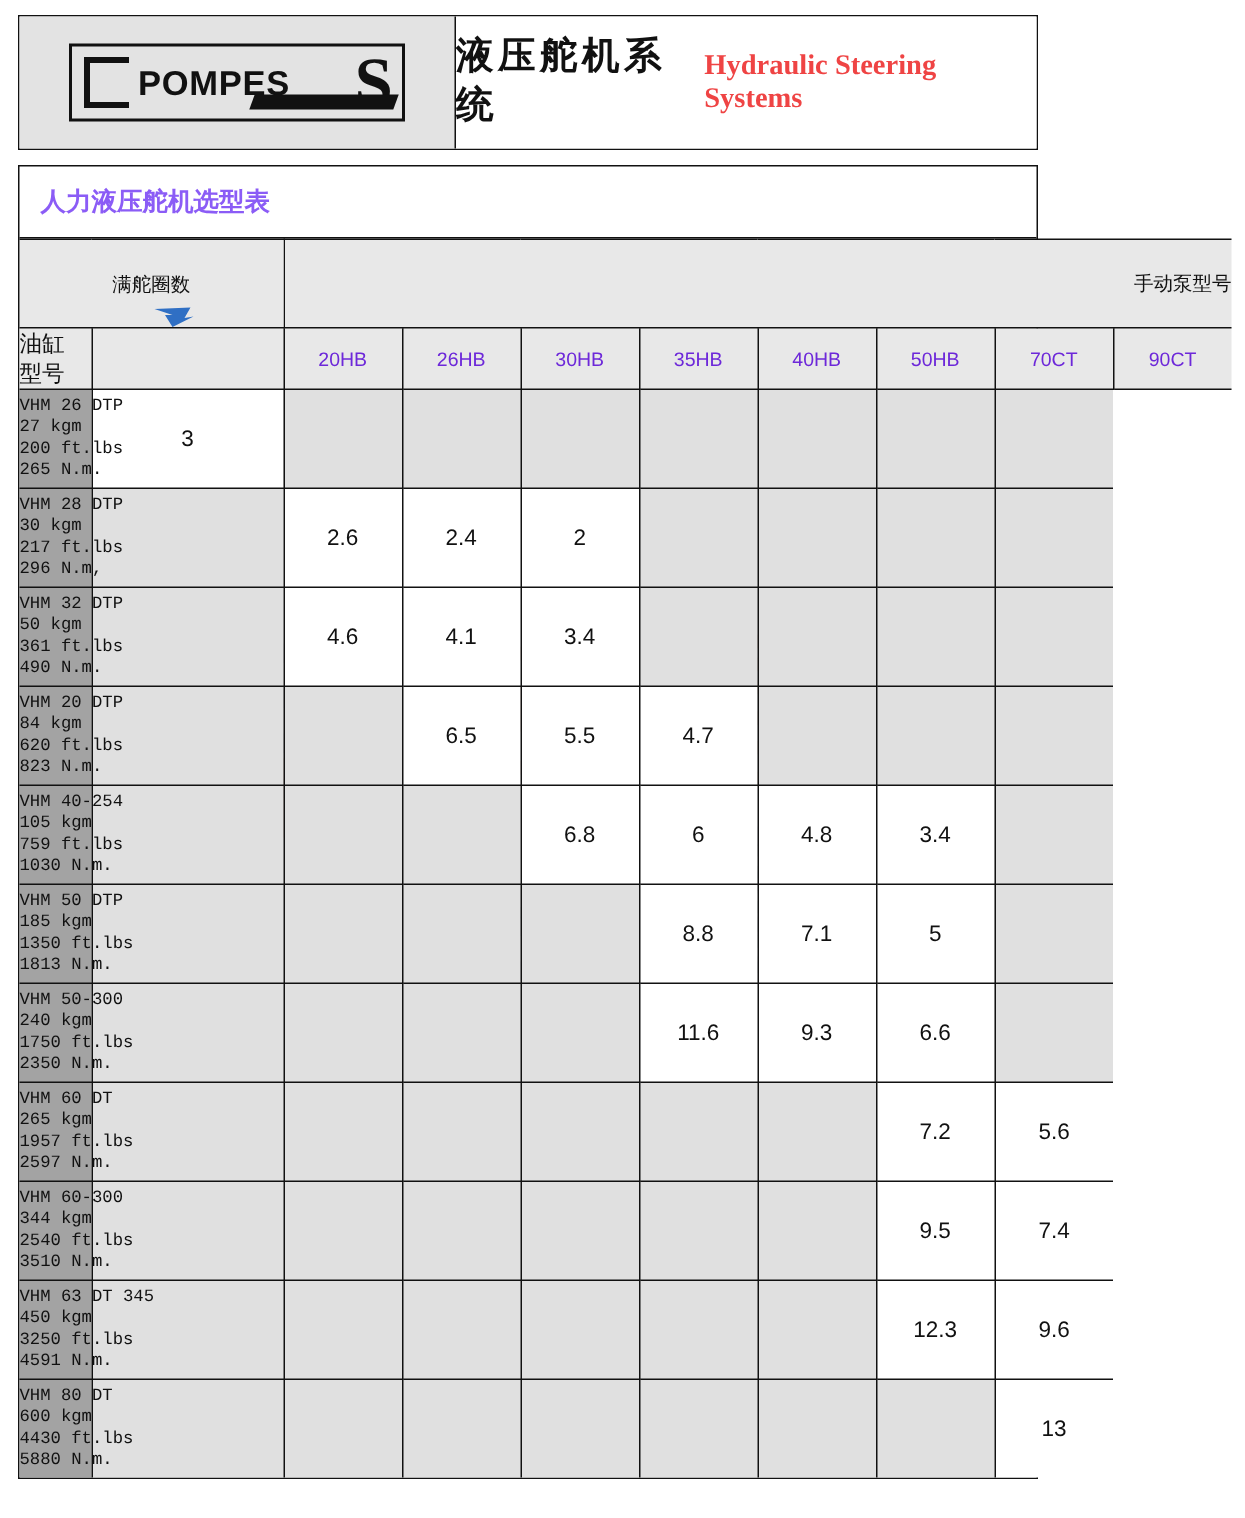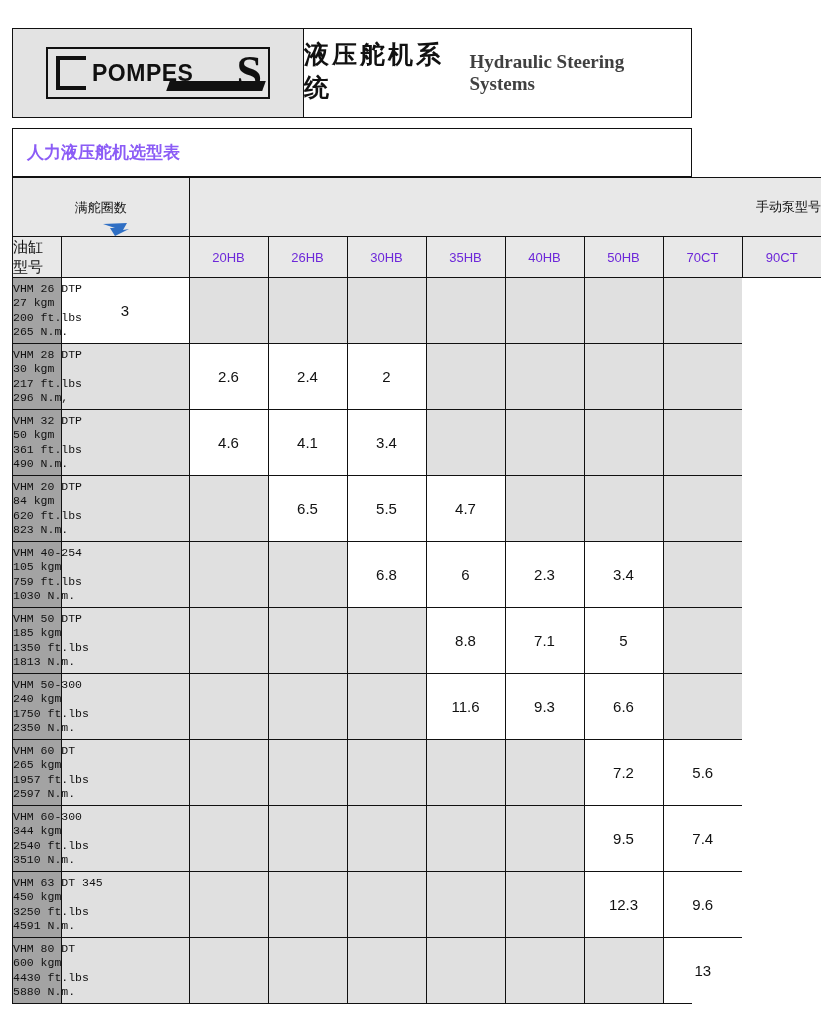--- a/index.html
+++ b/index.html
@@ -14,21 +14,21 @@
     color: #1a1a1a;
     position: relative;
     overflow: hidden;
   }
 
   .page {
     position: relative;
     width: 704px;
     height: 1012px;
     box-sizing: border-box;
-    padding: 28px 12px;
+    padding: 10px 12px;
   }
 
   
   .header {
     border: 1px solid #111;
     height: 88px;
     display: flex;
     align-items: stretch;
     background: #ffffff;
   }
@@ -97,21 +97,21 @@
     font-size: 25px;
     font-weight: bold;
     letter-spacing: 3px;
     color: #111;
     margin-bottom: 4px;
   }
   .title-en {
     font-family: "Liberation Serif", serif;
     font-size: 19px;
     font-weight: bold;
-    color: #404040;
+    color: #ef4444;
   }
 
   
   .table-wrap {
     margin-top: 10px;
     border: 1px solid #111;
     position: relative;
     background: #fff;
   }
 
@@ -441,21 +441,21 @@
               <div>VHM 40-254</div>
               <div>105 kgm</div>
               <div>759 ft.lbs</div>
               <div>1030 N.m.</div>
             </td>
             <td class="val-cell empty"></td>
             <td class="val-cell empty"></td>
             <td class="val-cell empty"></td>
             <td class="val-cell">6.8</td>
             <td class="val-cell">6</td>
-            <td class="val-cell">2.3</td>
+            <td class="val-cell">4.8</td>
             <td class="val-cell">3.4</td>
             <td class="val-cell empty"></td>
           </tr>
           <tr>
             <td class="model-cell">
               <div>VHM 50 DTP</div>
               <div>185 kgm</div>
               <div>1350 ft.lbs</div>
               <div>1813 N.m.</div>
             </td>

